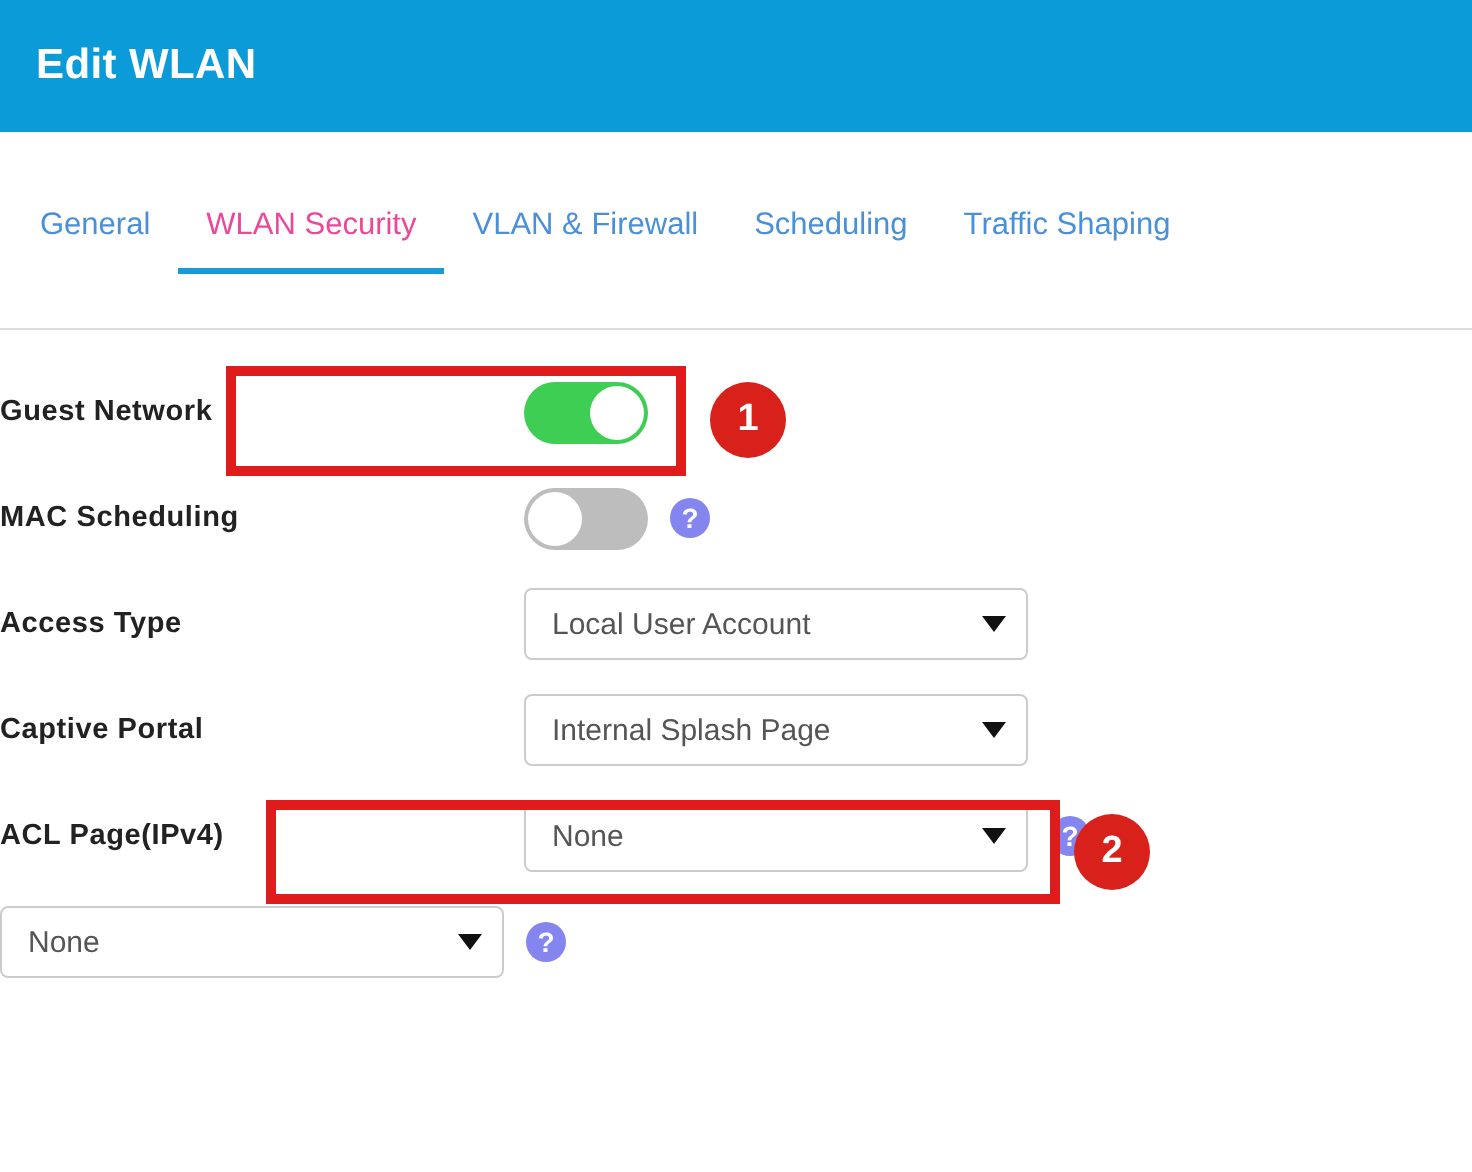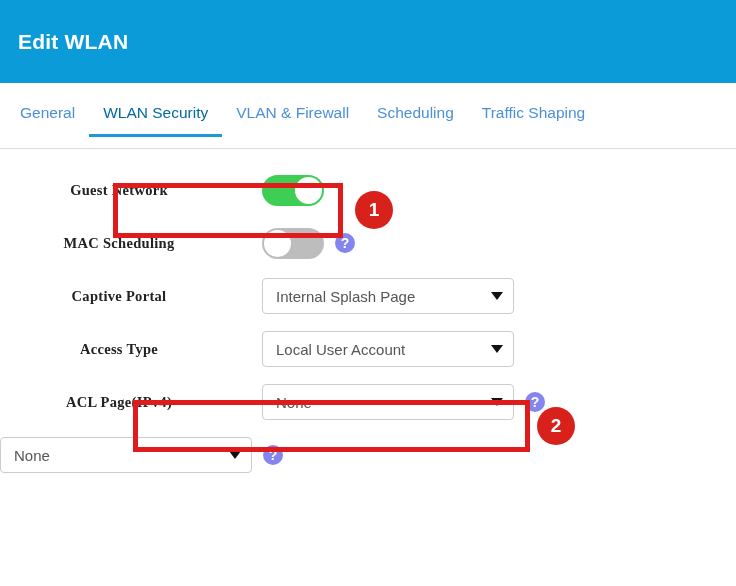--- a/index.html
+++ b/index.html
@@ -10,81 +10,80 @@
     width: 736px;
     height: 586px;
     background: #ffffff;
     font-family: "Liberation Sans", sans-serif;
     overflow: hidden;
     position: relative;
   }
 
   
   #app-header {
-    height: 83px;
+    height: 66px;
     background: #0b9bd8;
     display: flex;
     align-items: center;
     padding-left: 18px;
     box-sizing: border-box;
   }
   #page-title {
     color: #ffffff;
     font-size: 21px;
     font-weight: bold;
     letter-spacing: 0.2px;
   }
 
   
   #tabbar {
-    height: 66px;
+    height: 99px;
     display: flex;
     align-items: flex-start;
     padding-left: 6px;
-    padding-top: 20px;
+    padding-top: 37px;
     box-sizing: border-box;
     border-bottom: 1px solid #dcdcdc;
     position: relative;
   }
   .tab {
     font-size: 15.5px;
     color: #4a90d9;
     padding: 0 14px 11px 14px;
     cursor: pointer;
     white-space: nowrap;
     line-height: 20px;
   }
   .tab.active {
-    color: #0369a1;
+    color: #ec4899;
     border-bottom: 3px solid #1a9ad6;
   }
 
   
   #form-area {
     padding-top: 22px;
     position: relative;
   }
   .form-row {
     display: flex;
     align-items: center;
     height: 38px;
     margin-bottom: 15px;
     position: relative;
   }
   .row-label {
     width: 262px;
-    text-align: center;
+    text-align: left;
     font-size: 14.5px;
     font-weight: bold;
     color: #222222;
     letter-spacing: 0.3px;
     padding-right: 24px;
     box-sizing: border-box;
     flex: 0 0 262px;
-    font-family: Liberation Serif, serif;
   }
   .row-control {
     display: flex;
     align-items: center;
   }
 
   
   .switch {
     width: 62px;
     height: 31px;
@@ -206,34 +205,34 @@
     <div class="row-label">MAC Scheduling</div>
     <div class="row-control">
       <div class="switch off">
         <div class="knob"></div>
       </div>
       <div class="help-icon">?</div>
     </div>
   </div>
 
   <div class="form-row">
+    <div class="row-label">Access Type</div>
+    <div class="row-control">
+      <div class="select-box">
+        <span class="select-value">Local User Account</span>
+        <span class="caret"></span>
+      </div>
+    </div>
+  </div>
+
+  <div class="form-row">
     <div class="row-label">Captive Portal</div>
     <div class="row-control">
       <div class="select-box">
         <span class="select-value">Internal Splash Page</span>
-        <span class="caret"></span>
-      </div>
-    </div>
-  </div>
-
-  <div class="form-row">
-    <div class="row-label">Access Type</div>
-    <div class="row-control">
-      <div class="select-box">
-        <span class="select-value">Local User Account</span>
         <span class="caret"></span>
       </div>
     </div>
   </div>
 
   <div class="form-row">
     <div class="row-label">ACL Page(IPv4)</div>
     <div class="row-control">
       <div class="select-box">
         <span class="select-value">None</span>

